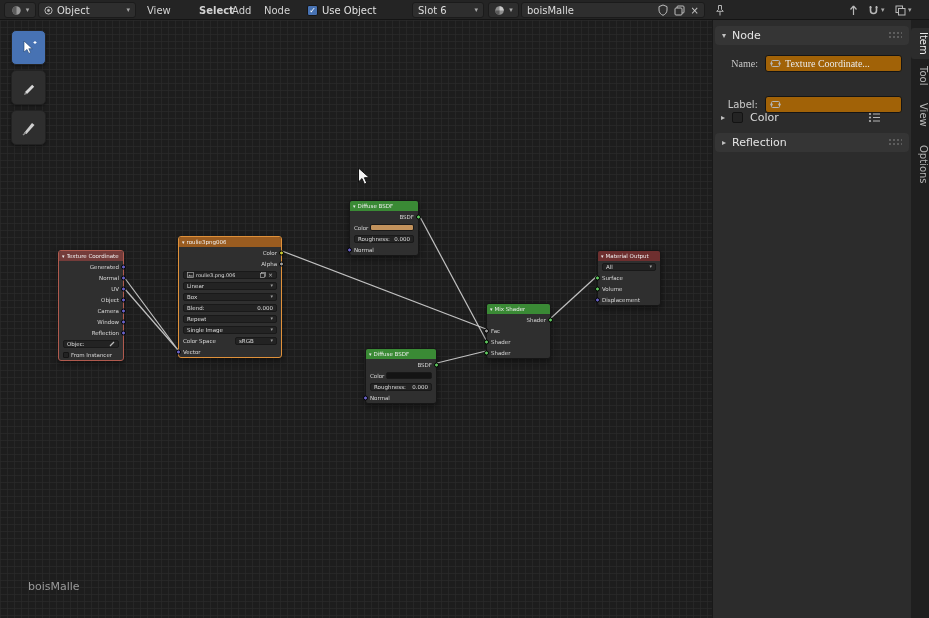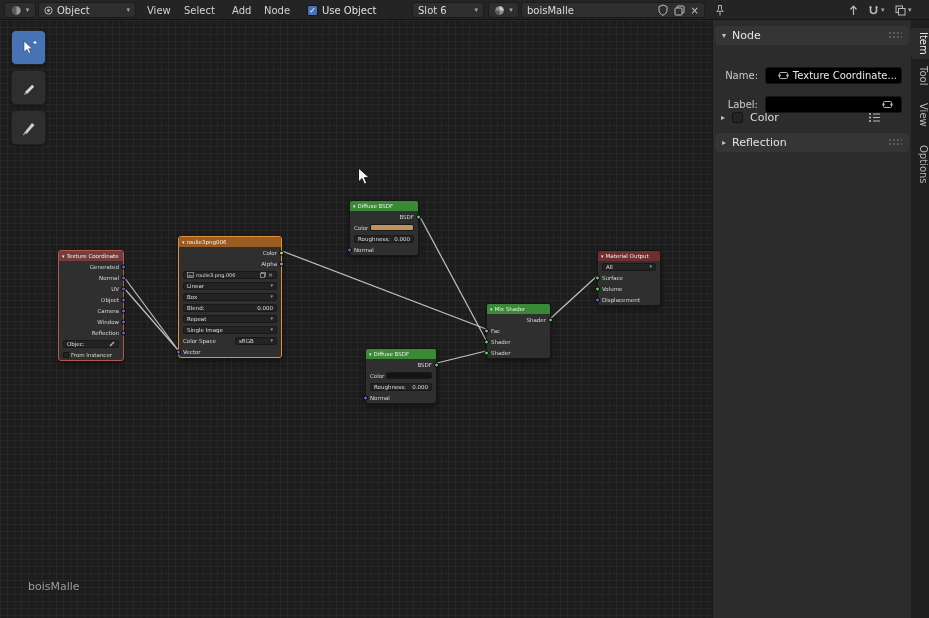--- a/index.html
+++ b/index.html
@@ -65,23 +65,23 @@
              background:#2c2c2c; border-left:1px solid #191919; z-index:20; }
   .phdr { position:absolute; left:2px; right:2px; height:19px; background:#353535;
           border-radius:4px; display:flex; align-items:center; padding:0 7px; gap:6px;
           color:#e4e4e4; font-size:11px; }
   .grip { margin-left:auto; width:14px; height:9px;
           background-image:radial-gradient(#5d5d5d 1px, transparent 1.3px);
           background-size:4px 4px; }
   .tri { font-size:8px; color:#c2c2c2; line-height:1; }
   .prow { position:absolute; left:0; right:0; height:18px; display:flex; align-items:center; }
   .plabel { width:52px; text-align:right; padding-right:7px; font-size:10px; color:#c9c9c9; }
-  .pfield { flex:1; margin-right:9px; height:17px; background:#000000; border:1px solid #151515;
+  .pfield { flex:1; margin-right:9px; height:17px; background:#a16207; border:1px solid #151515;
             border-radius:3px; display:flex; align-items:center; padding:0 4px; gap:4px;
-            font-size:10px; color:#eaeaea;justify-content:flex-end; }
+            font-size:10px; color:#eaeaea; }
   .scb { width:11px; height:11px; background:#242424; border:1px solid #131313; border-radius:2px; }
 
   #side-tabs { position:absolute; left:911px; top:20px; width:18px; height:598px;
                background:#1f1f1f; z-index:20; }
   .side-tab { position:absolute; left:0; width:18px; writing-mode:vertical-rl;
               text-align:center; color:#b5b5b5; font-size:10px; padding:4px 0; }
   .side-tab.active { background:#2c2c2c; color:#ececec; border-radius:3px 0 0 3px; }
 
   #cursor { position:absolute; z-index:50; }
 </style>
@@ -109,21 +109,21 @@
             <circle cx="4.5" cy="4.5" r="1.4" fill="#b9b9b9"></circle>
           </svg>
       </span>
       <span>Object</span>
       <span class="chev" style="margin-left:auto;">▾</span>
     </div>
 
     <div class="tb tbmenu" style="left:142px;">
         <span>View</span>
       </div>
-    <div class="tb tbmenu" style="left:179px;">
+    <div class="tb tbmenu" style="left:194px;font-weight:bold;">
         <span>Select</span>
       </div>
     <div class="tb tbmenu" style="left:227px;">
         <span>Add</span>
       </div>
     <div class="tb tbmenu" style="left:259px;">
         <span>Node</span>
       </div>
 
     <div class="tb" style="left:307px;">
@@ -459,21 +459,21 @@
   </div>
 
   <div id="sidebar">
 
     <div class="phdr" style="top:6px;">
       <span class="tri">▾</span>
       <span>Node</span>
       <span class="grip"></span>
     </div>
 
-    <div class="prow" style="top:46px;">
+    <div class="prow" style="top:34px;font-family:Liberation Serif, serif;">
       <span class="plabel">Name:</span>
       <div class="pfield">
         <span class="ticon">
           <svg width="11" height="11" viewBox="0 0 11 11">
               <rect x="1.5" y="2.5" width="8" height="6" rx="1" fill="none" stroke="#b5b5b5"></rect>
               <circle cx="1.5" cy="5.5" r="1.2" fill="#b5b5b5"></circle>
               <circle cx="9.5" cy="5.5" r="1.2" fill="#b5b5b5"></circle>
             </svg>
         </span>
         <span>Texture Coordinate...</span>

